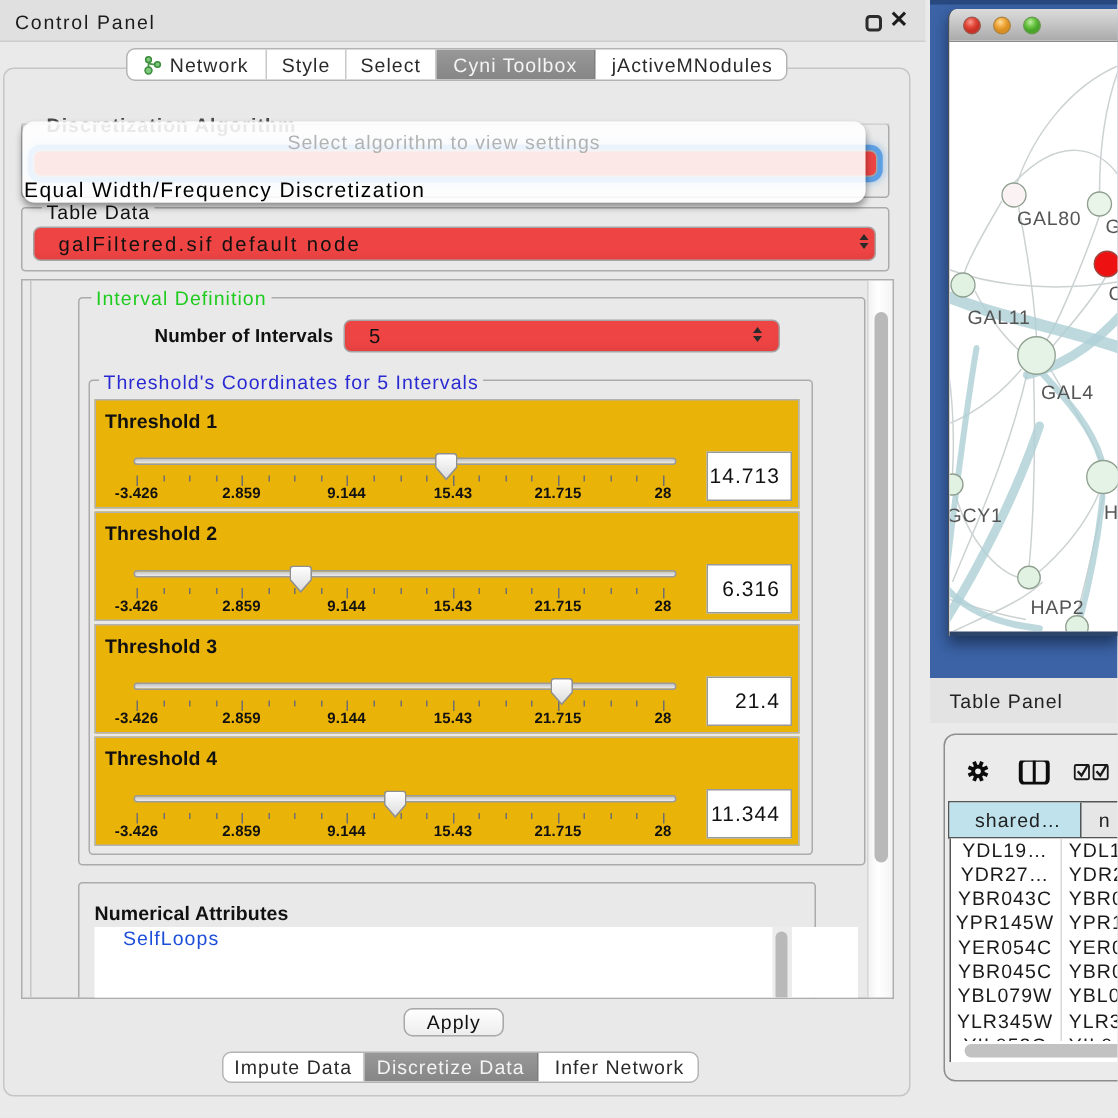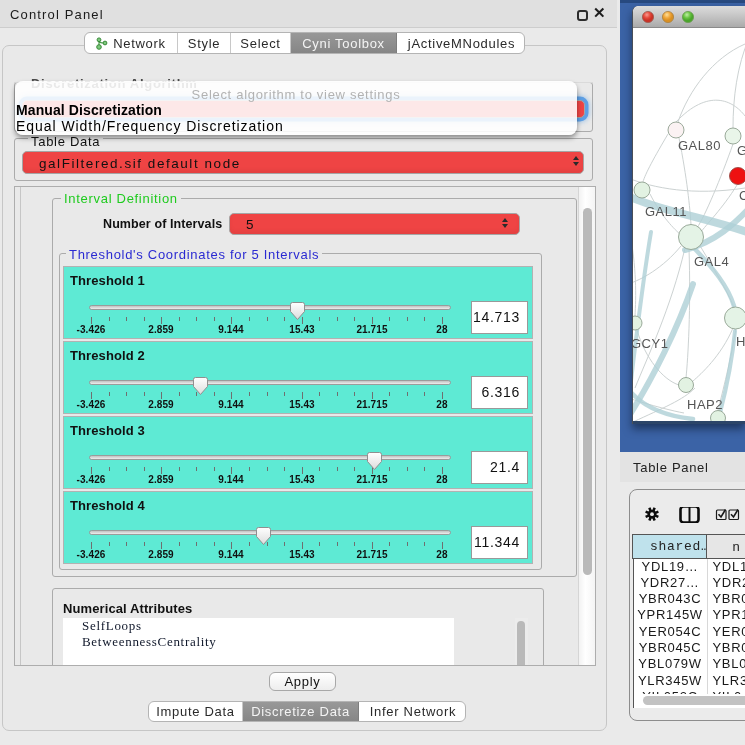--- a/index.html
+++ b/index.html
@@ -29,30 +29,30 @@
 .arr span { display:block; }
 .arr .up { width:0; height:0; border-left:3.5px solid transparent; border-right:3.5px solid transparent; border-bottom:4.5px solid #2a2a2a; margin:0 auto 2px; }
 .arr .dn { width:0; height:0; border-left:3.5px solid transparent; border-right:3.5px solid transparent; border-top:4.5px solid #2a2a2a; margin:0 auto; }
 
 
 #spane { position:absolute; left:14px; top:186px; width:582px; height:480px; border:1px solid #adadad; background:#e9e9e9; overflow:hidden; }
 #vsb { position:absolute; left:563px; top:0; width:17px; height:478px; background:linear-gradient(90deg,#f2f2f2,#ffffff 40%,#f4f4f4); border-left:1px solid #d5d5d5; }
 #vsbth { position:absolute; left:4px; top:21px; width:9px; height:367px; background:#b9b9b9; border-radius:5px; }
 
 
-.tpanel { position:absolute; left:48px; width:470px; height:73px; background:#5eead4; border:1px solid #b2b2b2; }
+.tpanel { position:absolute; left:48px; width:470px; height:73px; background:#eab308; border:1px solid #b2b2b2; }
 .tname { position:absolute; left:6px; top:6px; font-size:13px; font-weight:bold; color:#111; letter-spacing:0.1px; }
 .track { position:absolute; height:5px; border:1px solid #9b9b9b; border-radius:3px; background:linear-gradient(#c2c2c2,#ededed); }
 .tick { position:absolute; width:1px; background:#6f6f6f; }
 .tlab { position:absolute; width:60px; text-align:center; font-size:10px; font-weight:bold; color:#111; letter-spacing:0.1px; }
 .thumb { position:absolute; }
 .vfield { position:absolute; width:57px; height:33px; background:#fff; border:1px solid #999; font-size:14px; color:#111; text-align:right; padding:7px 7px 0 0; }
 
 
-#numlist { position:absolute; left:48px; top:431px; width:391px; height:49px; background:#fff; font-size:13px; color:#0f172a; overflow:hidden;font-family:Liberation Serif, serif; }
+#numlist { position:absolute; left:48px; top:431px; width:509px; height:49px; background:#fff; font-size:13px; color:#1d4ed8; overflow:hidden; }
 #numlist div { padding-left:19px; height:16.3px; line-height:16.3px; }
 #lsb { position:absolute; left:500px; top:431px; width:13px; height:49px; background:#ececec; }
 #lsbth { position:absolute; left:2px; top:3px; width:8px; height:60px; background:#b9b9b9; border-radius:4px; }
 
 
 #apply {  position:absolute; left:269px; top:672px; width:67px; height:19px; background:linear-gradient(#ffffff,#ededed); border:1px solid #a8a8a8; border-radius:6px; font-size:13px; color:#111; text-align:center; line-height:17px; }
 
 
 #popup { position:absolute; left:15px; top:81px; width:562px; height:54px; background:rgba(255,255,255,0.88); border-radius:8px; box-shadow:0 3px 5px rgba(0,0,0,0.4); font-size:13px; }
 #popup .r1 { position:absolute; left:0; right:0; top:6px; text-align:center; color:#b2b2b2; }
@@ -65,21 +65,21 @@
 #netwin { position:absolute; left:632px; top:6px; width:113px; height:418px; border-left:1px solid #4a4f58; background:#fff; border-radius:6px 0 0 0; box-shadow:0 5px 9px rgba(10,20,40,0.55); }
 #nettb { position:absolute; left:0; top:0; width:113px; height:22px; border-radius:6px 0 0 0; background:linear-gradient(#dcdcdc,#c9c9c9 40%,#aaaaaa); border-bottom:1px solid #8a8a8a; }
 #netcv { position:absolute; left:0; top:22px; width:113px; height:393px; background:#fff; overflow:hidden; }
 #netbot { position:absolute; left:0; top:415px; width:113px; height:3px; background:#2c4568; }
 
 #tpbar { position:absolute; left:620px; top:452px; width:125px; height:30px; background:#e3e3e3; }
 #tpbar .t { position:absolute; left:13px; top:8px; font-size:13px; color:#222; }
 #tablepanel { position:absolute; left:629px; top:489px; width:120px; height:232px; background:#ebebeb; border:1px solid #8d8d8d; border-radius:8px 0 0 8px; }
 
 #thead { position:absolute; left:632px; top:533.5px; width:113px; height:25px; border:1px solid #555; border-right:none; background:#e6e6e6; }
-#thc1 { position:absolute; left:0; top:0; width:74px; height:23px; background:#bfe2ec; border-right:1px solid #555; text-align:center; padding-left:17px; line-height:23px; font-size:13px; color:#222; overflow:hidden;font-family:Liberation Mono, monospace; }
+#thc1 { position:absolute; left:0; top:0; width:88px; height:23px; background:#bfe2ec; border-right:1px solid #555; text-align:left; padding-left:17px; line-height:23px; font-size:13px; color:#222; overflow:hidden; }
 #thc2 { position:absolute; left:74.5px; top:0; width:80px; height:23px; text-align:left; padding-left:25px; line-height:23px; font-size:13px; color:#222; }
 #tbody { position:absolute; left:632.5px; top:558.5px; width:112.5px; height:135.5px; background:#fff; overflow:hidden; border-left:1px solid #555;text-decoration:underline; }
 .trow { position:absolute; left:0; width:200px; height:16.3px; font-size:13px; color:#1a1a1a; }
 .trow .c1 { position:absolute; left:0; width:73px; text-align:center; }
 .trow .c2 { position:absolute; left:79px; }
 #hsb { position:absolute; left:632.5px; top:694px; width:112.5px; height:14px; background:#fff; border-left:1px solid #555; }
 #hsbth { position:absolute; left:9px; top:2px; width:120px; height:9px; background:#c2c2c2; border-radius:5px; }
 </style></head>
 <body>
 
@@ -303,38 +303,36 @@
         </defs>
         <path d="M2.5 0.5 H12.5 Q14.5 0.5 14.5 2.5 V9.5 L7.5 17.5 L0.5 9.5 V2.5 Q0.5 0.5 2.5 0.5 Z" fill="url(#thg4)" stroke="#8f8f8f"></path>
       </svg>
 <div class="vfield" style="left:407px;top:34px">11.344</div>
 </div>
 
   <div class="group" style="left:37px;top:401px;width:492px;height:85px"></div>
   <div style="position:absolute;left:48px;top:414px;font-size:13px;font-weight:bold;color:#111;letter-spacing:0.1px">Numerical Attributes</div>
   <div id="numlist">
       <div>SelfLoops</div>
-      <div>BetweennessCentrality</div>
     </div>
   <div id="lsb">
       <div id="lsbth"></div>
     </div>
 </div>
 
 <div id="apply">Apply</div>
 
 <div class="seg" style="left:148px;top:701px;width:318px;height:21px">
   <div class="s" style="width:94px">Impute Data</div>
   <div class="s sel" style="width:116px">Discretize Data</div>
   <div class="s" style="width:108px">Infer Network</div>
 </div>
 
 <div id="popup">
   <div class="r1">Select algorithm to view settings</div>
-  <div class="r2">Manual Discretization</div>
   <div class="r3">Equal Width/Frequency Discretization</div>
 </div>
 
 <div id="blue">
     <div class="top"></div>
   </div>
 <div id="netwin">
   <div id="nettb">
     <svg width="113" height="22">
       <defs>

